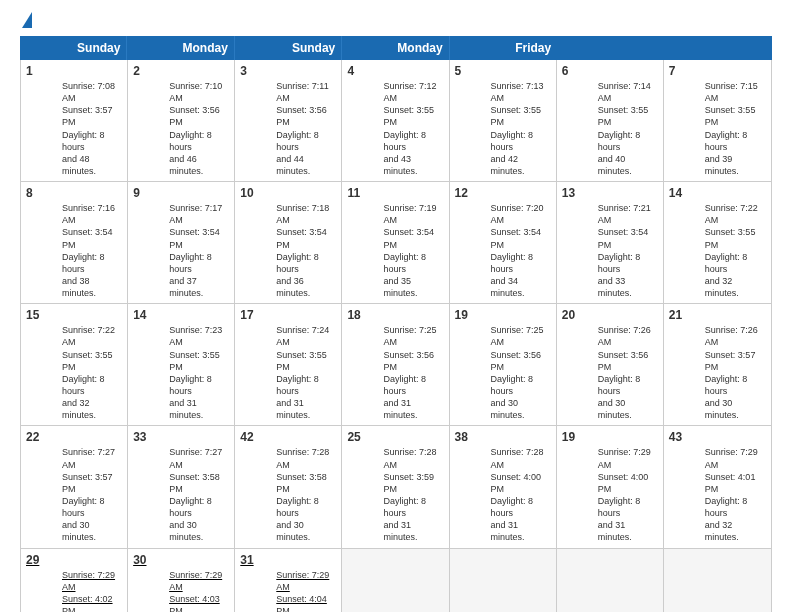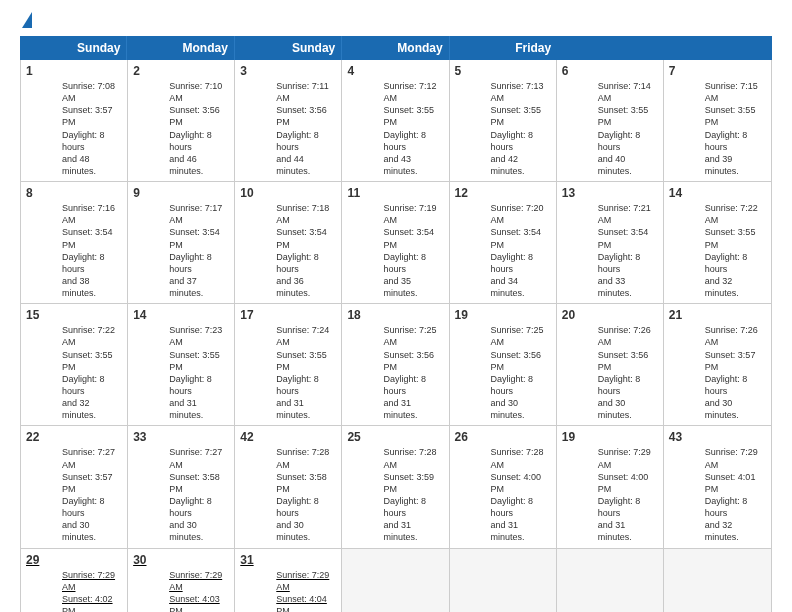--- a/index.html
+++ b/index.html
@@ -256,21 +256,21 @@
             </div>
             <div class="cal-cell">
               <span class="day-num">42</span>
               <div class="cell-text">Sunrise: 7:28 AM<br>Sunset: 3:58 PM<br>Daylight: 8 hours<br>and 30 minutes.</div>
             </div>
             <div class="cal-cell">
               <span class="day-num">25</span>
               <div class="cell-text">Sunrise: 7:28 AM<br>Sunset: 3:59 PM<br>Daylight: 8 hours<br>and 31 minutes.</div>
             </div>
             <div class="cal-cell">
-              <span class="day-num">26</span>
+              <span class="day-num">38</span>
               <div class="cell-text">Sunrise: 7:28 AM<br>Sunset: 4:00 PM<br>Daylight: 8 hours<br>and 31 minutes.</div>
             </div>
             <div class="cal-cell">
               <span class="day-num">19</span>
               <div class="cell-text">Sunrise: 7:29 AM<br>Sunset: 4:00 PM<br>Daylight: 8 hours<br>and 31 minutes.</div>
             </div>
             <div class="cal-cell">
               <span class="day-num">43</span>
               <div class="cell-text">Sunrise: 7:29 AM<br>Sunset: 4:01 PM<br>Daylight: 8 hours<br>and 32 minutes.</div>
             </div>

